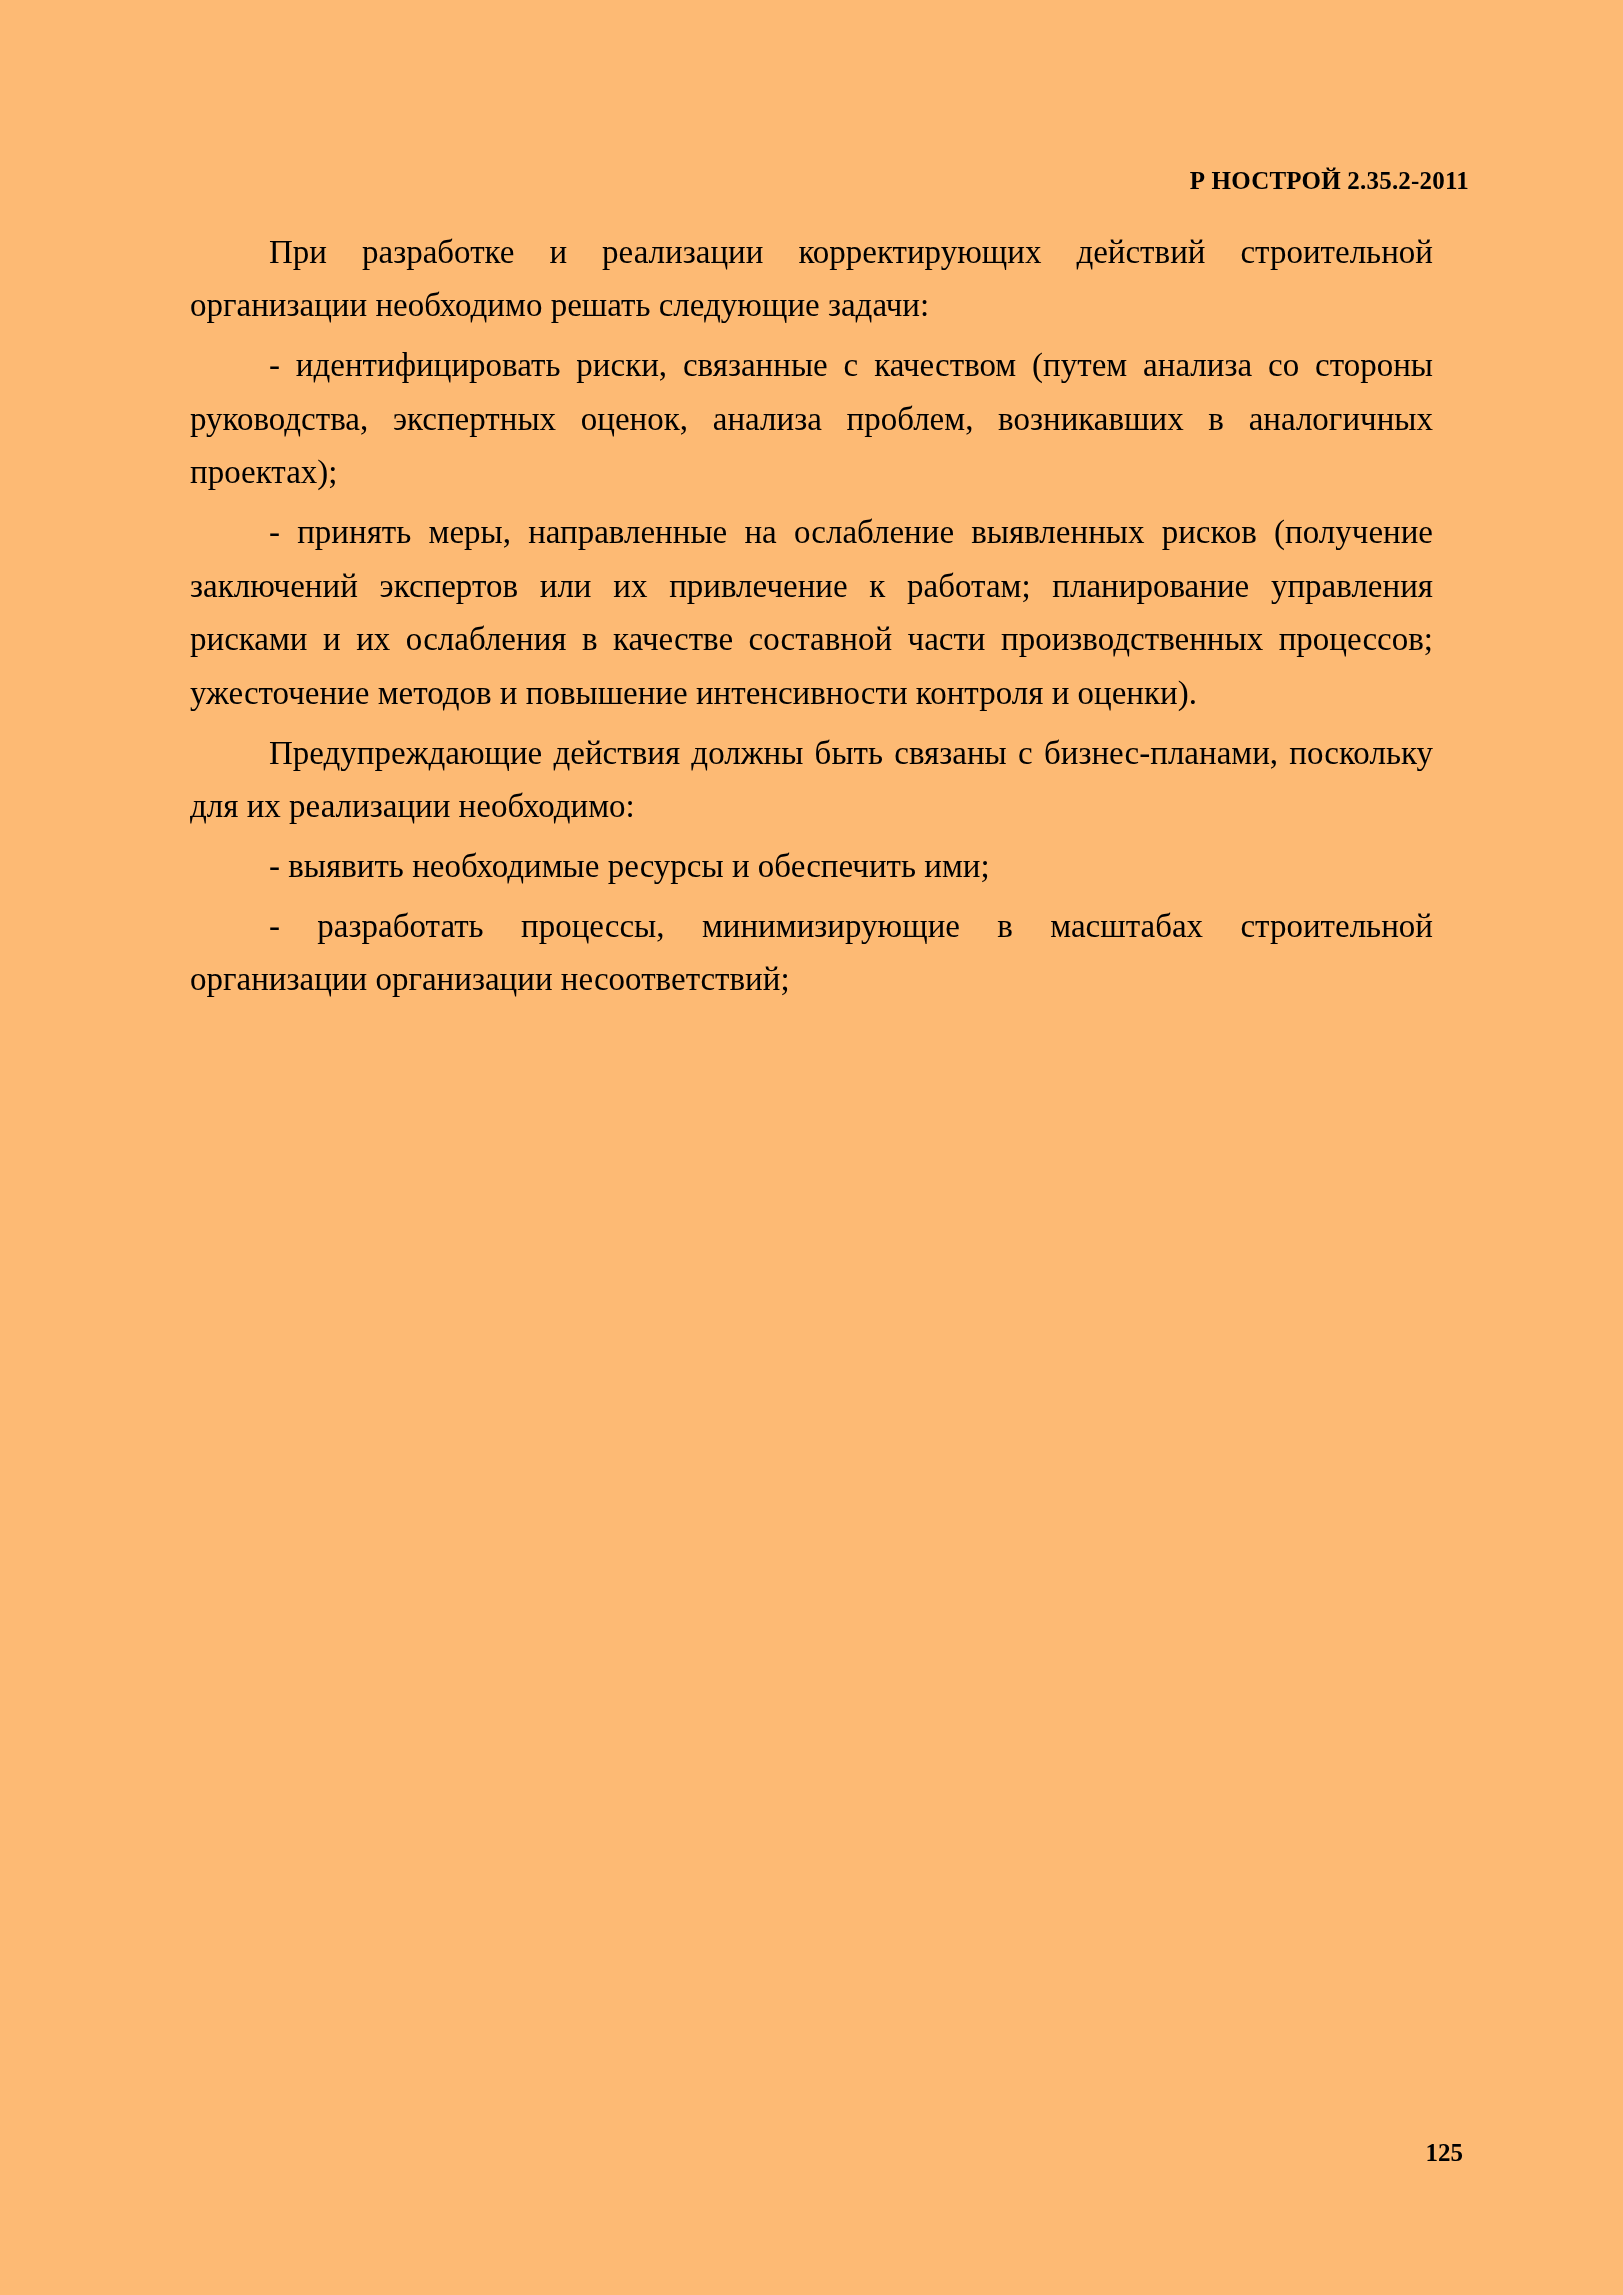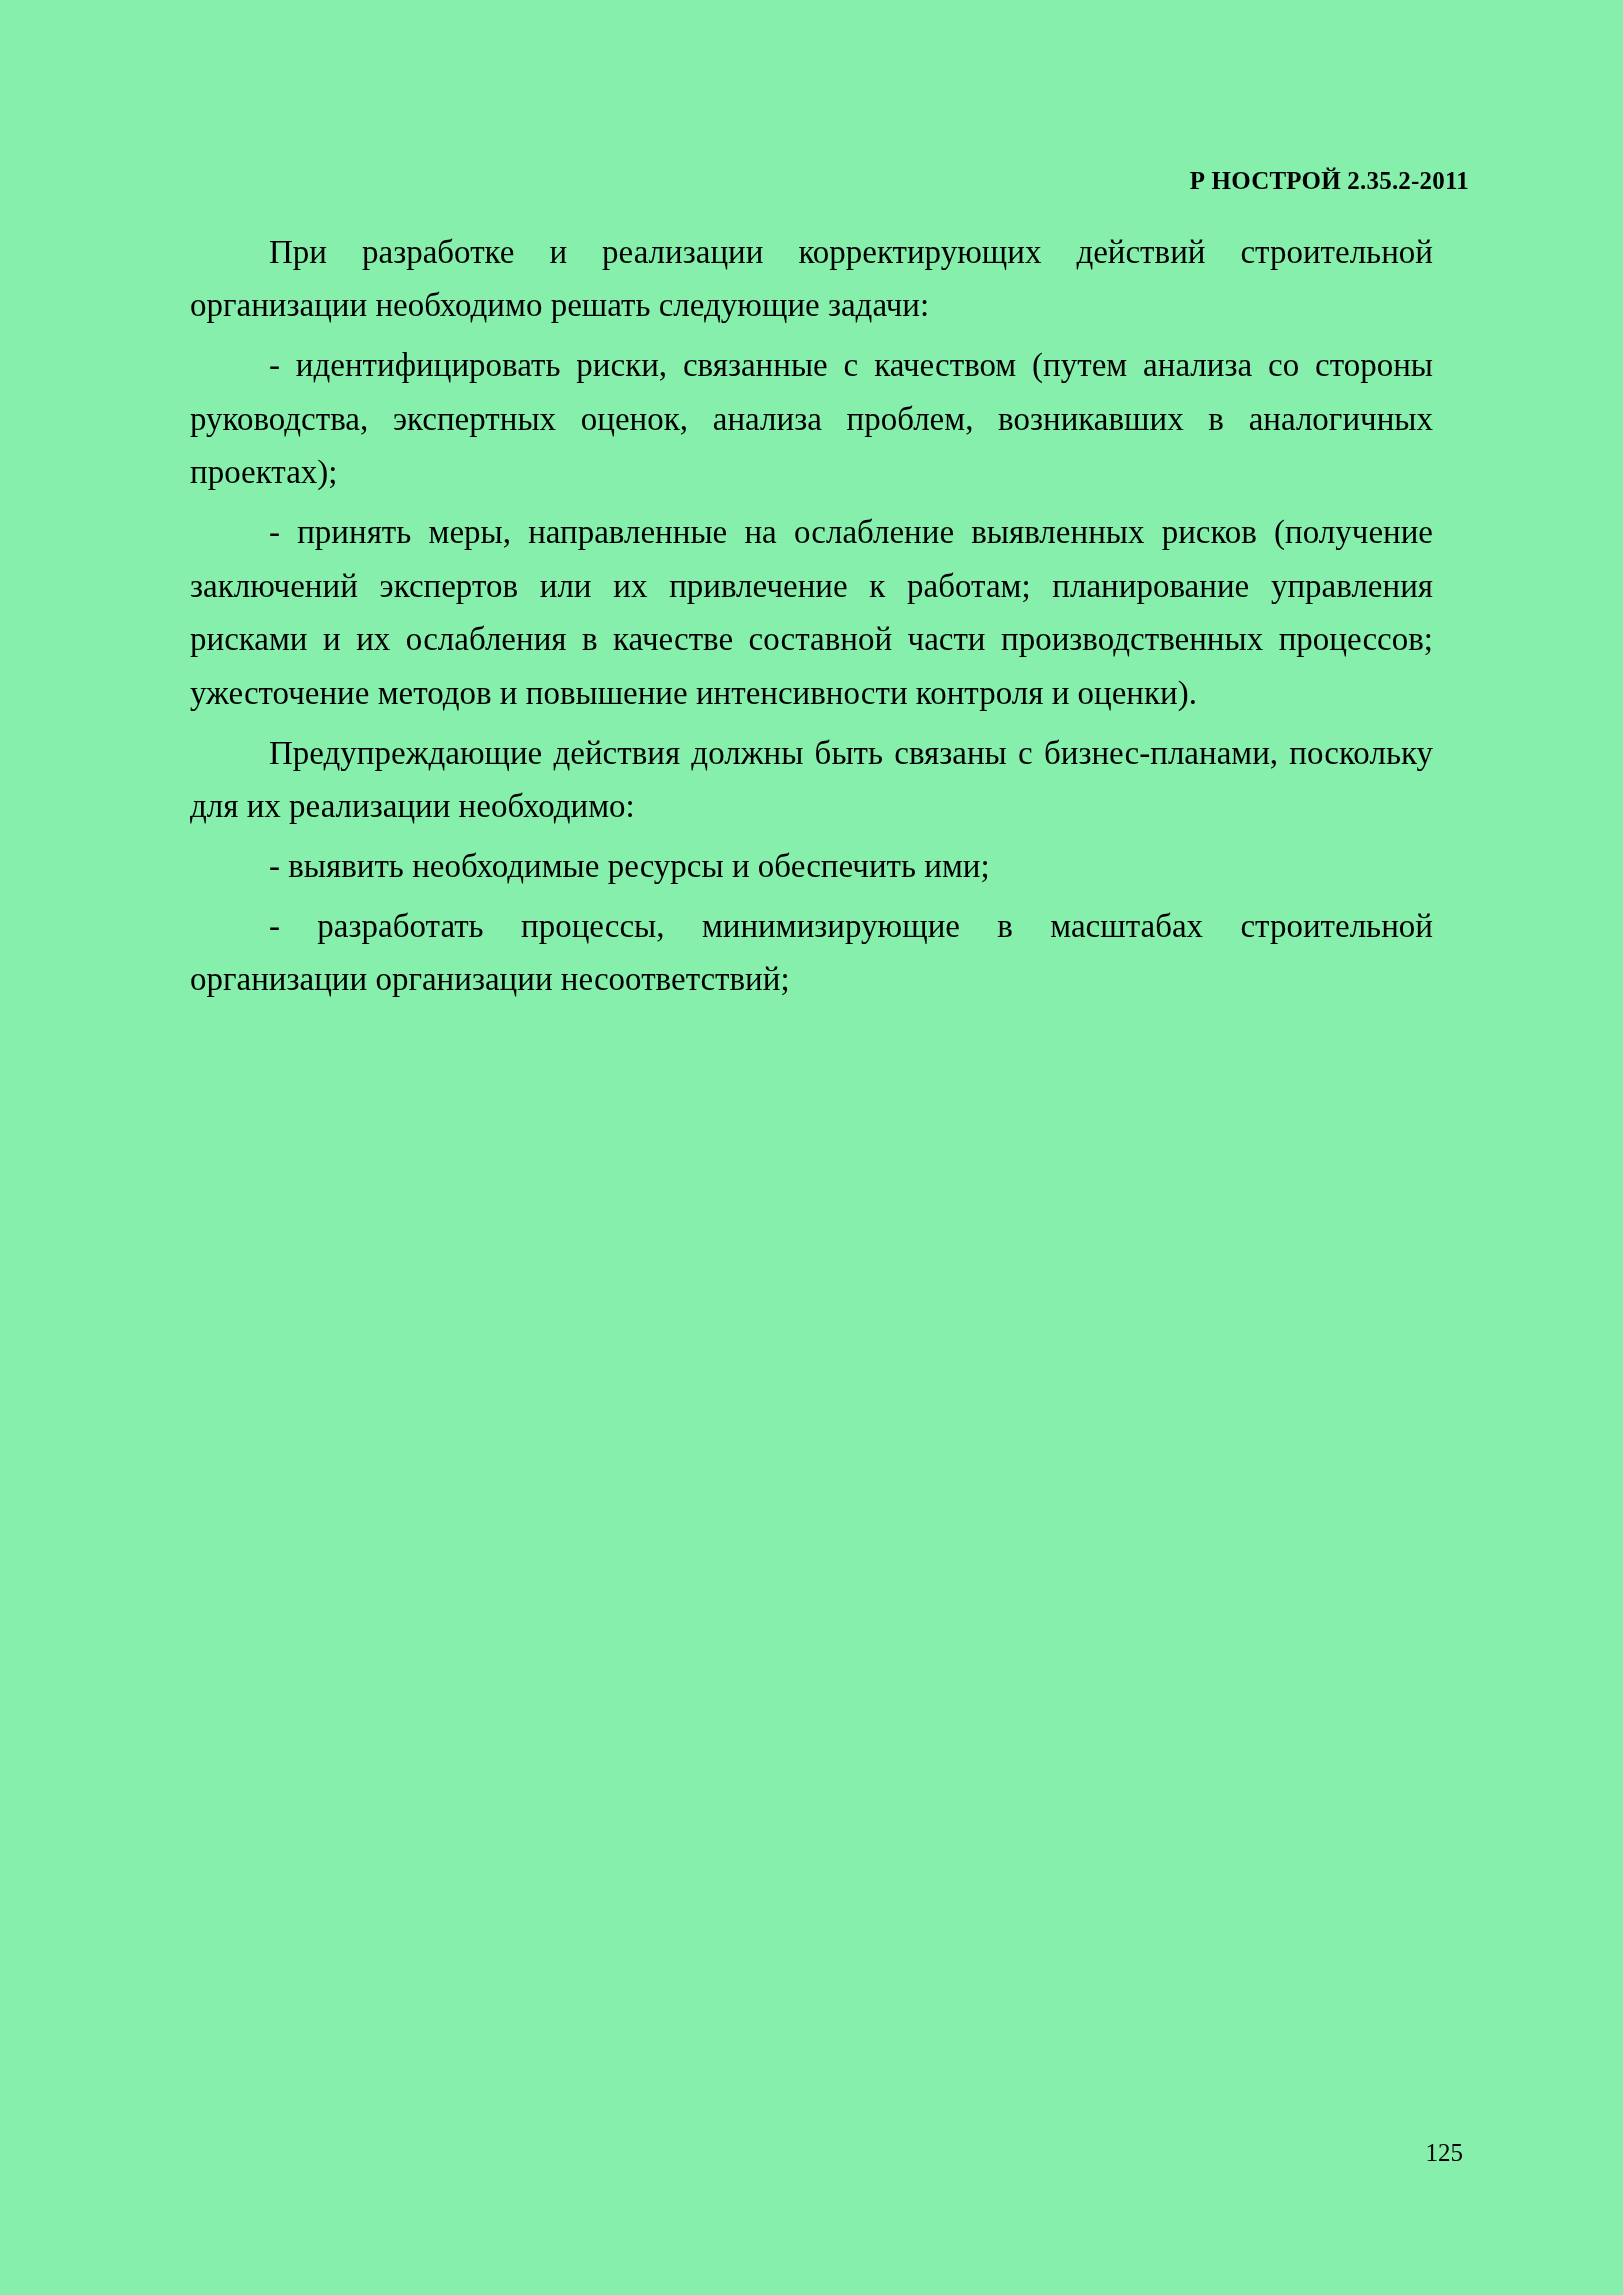--- a/index.html
+++ b/index.html
@@ -4,21 +4,21 @@
 <style>
   html, body {
     margin: 0;
     padding: 0;
     background: #ffffff;
   }
   .page {
     position: relative;
     width: 1623px;
     height: 2295px;
-    background: #86efac;
+    background: #fdba74;
     box-sizing: border-box;
     font-family: "Liberation Serif", "DejaVu Serif", serif;
     color: #000000;
     overflow: hidden;
   }
   .header {
     position: absolute;
     top: 167px;
     right: 154px;
     font-family: "Liberation Serif", "DejaVu Serif", serif;
@@ -47,20 +47,21 @@
   }
   .gap-before {
     margin-top: 6.5px;
   }
   .footer-pageno {
     position: absolute;
     bottom: 128px;
     right: 160px;
     font-size: 25px;
     font-family: "Liberation Serif", "DejaVu Serif", serif;
+    font-weight: bold;
   }
 </style>
 </head>
 <body>
 
 <div class="page">
 
   <div class="header">Р НОСТРОЙ 2.35.2-2011</div>
 
   <div class="content">

